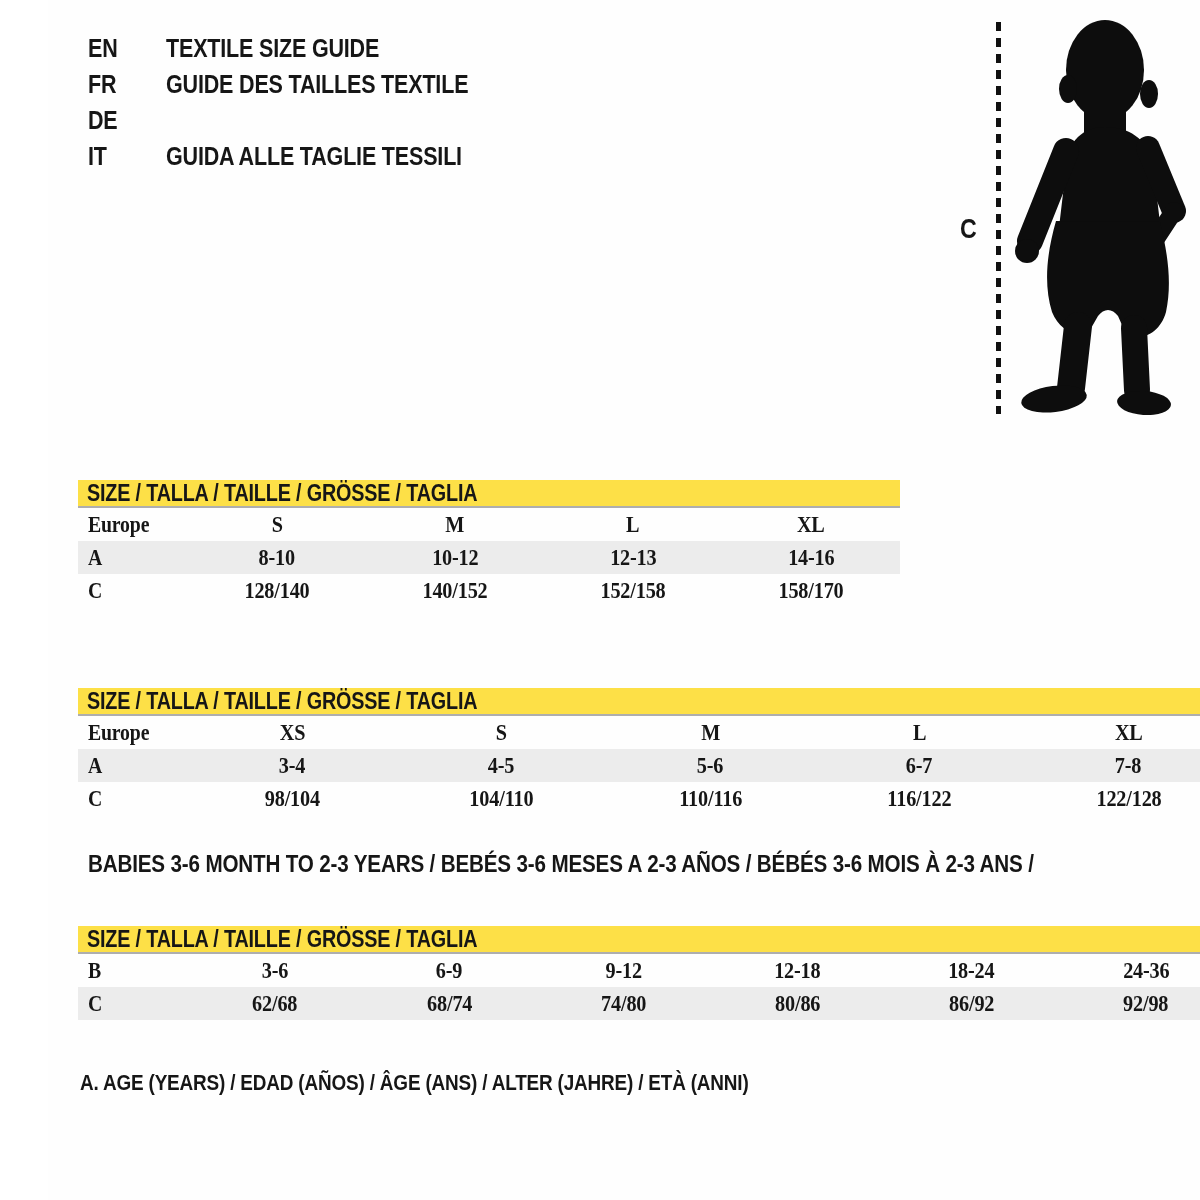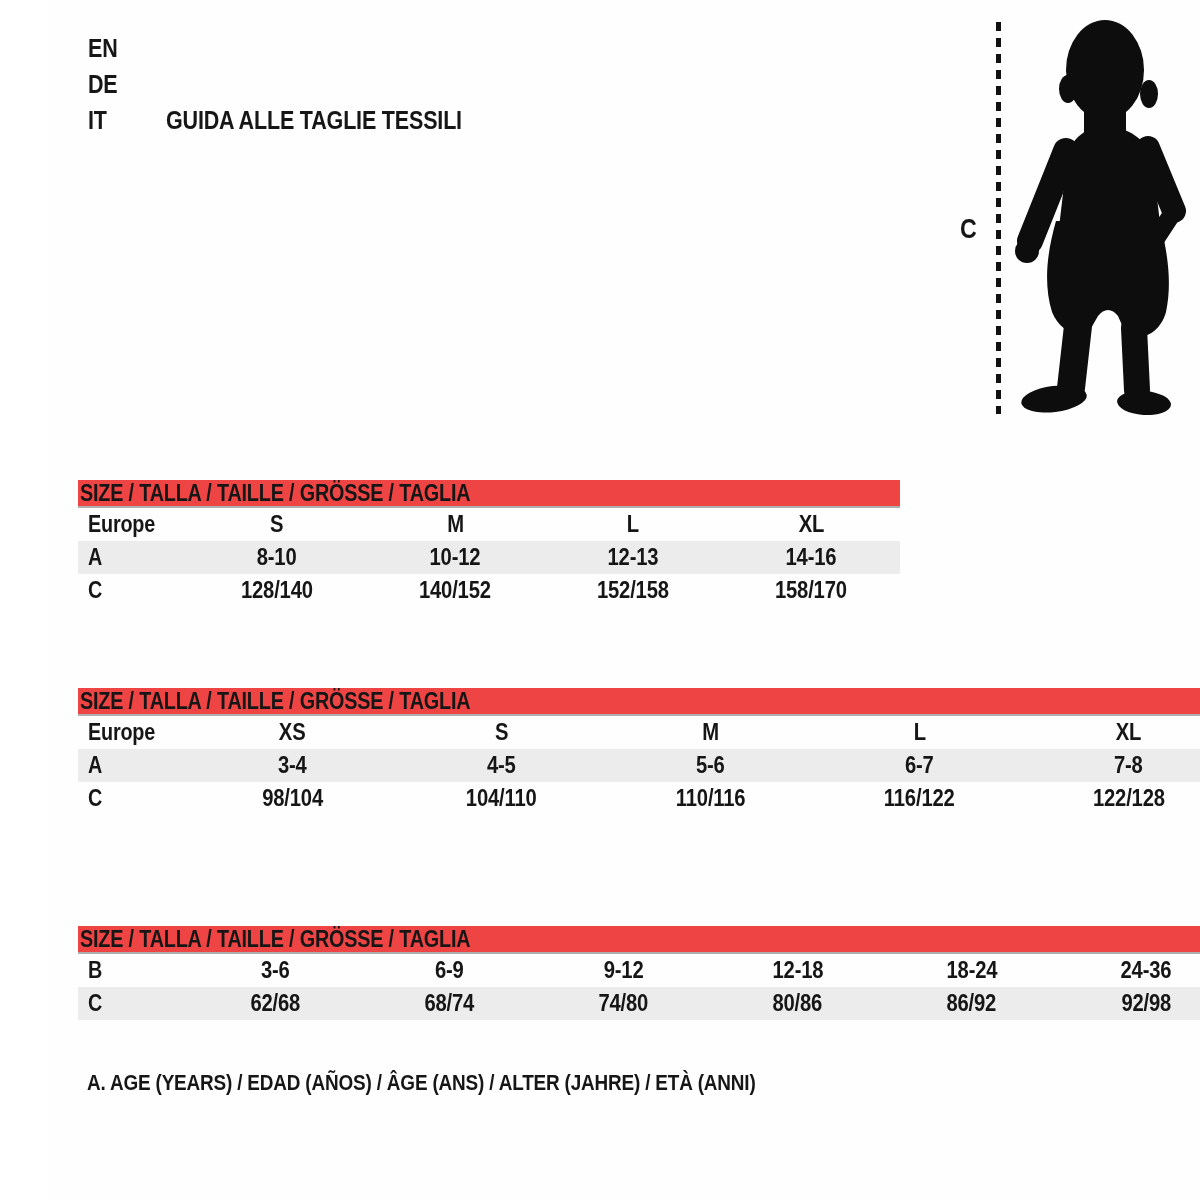--- a/index.html
+++ b/index.html
@@ -24,40 +24,45 @@
     position:absolute; left:948px; top:22px; width:5px; height:392px;
     background:repeating-linear-gradient(to bottom, #101010 0px, #101010 9px, transparent 9px, transparent 16px);
   }
   .measure-label { position:absolute; left:912px; top:214px; font-size:27px; }
   .silhouette { position:absolute; left:966px; top:16px; }
 
   
   .tbl-title { position:absolute; font-size:24px; }
   .tbl { position:absolute; }
   .size-bar {
-    height:28px; background:#ef4444; border-bottom:2px solid #aeaeae;
-    display:flex; align-items:center; padding-left:2px; font-size:23px;
+    height:28px; background:#fde047; border-bottom:2px solid #aeaeae;
+    display:flex; align-items:center; padding-left:9px; font-size:23px;
   }
-  .trow { display:flex; align-items:center; height:33px; font-size:23px; }
+  .trow { display:flex; align-items:center; height:33px; font-size:23px;font-family:Liberation Serif, serif; }
   .trow.alt { background:#ececec; }
   .cell-label { width:110px; padding-left:10px; }
   .cell { flex:1; text-align:center; }
   .subscript { font-size:0.60em; position:relative; bottom:-4px; }
 
   
-  .legend-line { position:absolute; left:39px; font-size:22px; }
+  .legend-line { position:absolute; left:32px; font-size:22px; }
 </style>
 </head>
 <body>
 
 <div class="page">
 
   <div class="lang-block">
     <div class="lang-row">
       <span class="lang-code"><span class="cond">EN</span></span>
+      <span class="lang-label"><span class="cond">TEXTILE SIZE GUIDE</span></span>
+    </div>
+    <div class="lang-row">
+      <span class="lang-code"><span class="cond">FR</span></span>
+      <span class="lang-label"><span class="cond">GUIDE DES TAILLES TEXTILE</span></span>
     </div>
     <div class="lang-row">
       <span class="lang-code"><span class="cond">DE</span></span>
     </div>
     <div class="lang-row">
       <span class="lang-code"><span class="cond">IT</span></span>
       <span class="lang-label"><span class="cond">GUIDA ALLE TAGLIE TESSILI</span></span>
     </div>
   </div>
 
@@ -141,20 +146,23 @@
     <div class="trow">
       <span class="cell-label"><span class="cond">C</span></span>
       <span class="cell"><span class="cond-c">98/104</span></span>
       <span class="cell"><span class="cond-c">104/110</span></span>
       <span class="cell"><span class="cond-c">110/116</span></span>
       <span class="cell"><span class="cond-c">116/122</span></span>
       <span class="cell"><span class="cond-c">122/128</span></span>
     </div>
   </div>
 
+  <div class="tbl-title" style="left:40px; top:850px;">
+    <span class="cond">BABIES 3-6 MONTH TO 2-3 YEARS / BEBÉS 3-6 MESES A 2-3 AÑOS / BÉBÉS 3-6 MOIS À 2-3 ANS /</span>
+  </div>
   <div class="tbl" style="left:30px; top:926px; width:1155px;">
     <div class="size-bar">
       <span class="cond">SIZE / TALLA / TAILLE / GRÖSSE / TAGLIA</span>
     </div>
     <div class="trow">
       <span class="cell-label"><span class="cond">B</span></span>
       <span class="cell"><span class="cond-c">3-6</span></span>
       <span class="cell"><span class="cond-c">6-9</span></span>
       <span class="cell"><span class="cond-c">9-12</span></span>
       <span class="cell"><span class="cond-c">12-18</span></span>

